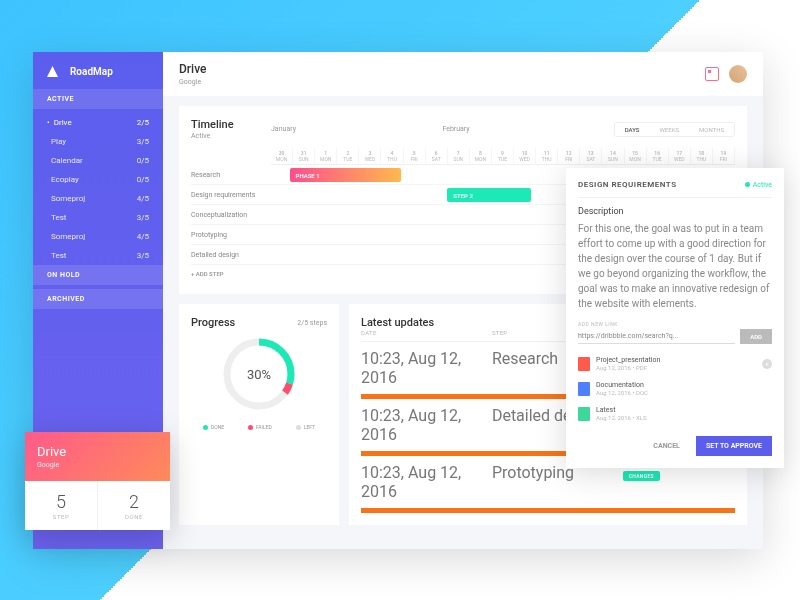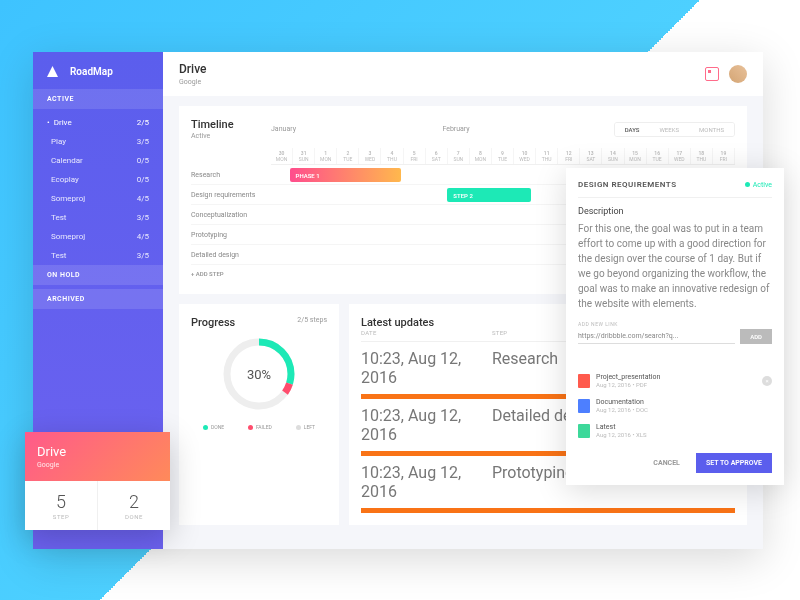--- a/index.html
+++ b/index.html
@@ -39,42 +39,42 @@
 .tl-label{height:20px;display:flex;align-items:center;border-bottom:1px solid #f5f5f5}
 .tl-chart{flex:1;position:relative}
 .tl-row{height:20px;border-bottom:1px solid #f5f5f5;position:relative}
 .bar{position:absolute;top:3px;height:14px;border-radius:2px;font-size:6px;color:#fff;display:flex;align-items:center;padding:0 6px;font-weight:600}
 .bar1{left:4%;width:24%;background:linear-gradient(90deg,#ff4d8d,#ffb84d)}
 .bar2{left:38%;width:18%;background:#1de9b6}
 .bar3{left:66%;width:16%;background:linear-gradient(90deg,#667eea,#5b8def)}
 .add-step{font-size:6px;color:#999;padding:5px 0;font-weight:600}
 .bottom-row{display:flex;gap:10px}
 .progress-panel{background:#fff;padding:12px;width:160px}
-.prg-head{display:flex;justify-content:space-between;align-items:flex-start;}
+.prg-head{display:flex;justify-content:space-between;align-items:center;}
 .donut{position:relative;width:80px;height:80px;margin:5px auto}
 .donut svg{transform:rotate(-90deg)}
 .donut-txt{position:absolute;top:50%;left:50%;transform:translate(-50%,-50%);font-size:13px;color:#555;font-weight:400}
 .legend{display:flex;justify-content:space-around;margin-top:10px;font-size:5px;color:#999}
 .legend span{display:flex;align-items:center;gap:3px}
 .dot{width:5px;height:5px;border-radius:50%}
 .dot.g{background:#1de9b6}.dot.r{background:#ff4d6d}.dot.gr{background:#ddd}
 .updates-panel{background:#fff;padding:12px;flex:1}
 .up-hdr{display:flex;color:#bbb;font-size:6px;padding-bottom:5px;border-bottom:1px solid #f0f0f0;letter-spacing:.3px}
 .up-row{display:flex;padding:7px 0;border-bottom:5px solid #f97316;align-items:flex-start;color:#777}
 .up-col1{width:35%}.up-col2{width:35%}.up-col3{width:30%}
 .badge{padding:2px 6px;border-radius:2px;font-size:5px;color:#fff;font-weight:600;letter-spacing:.3px}
 .badge.red{background:#ff4d6d}.badge.blue{background:#5b8def}.badge.green{background:#1de9b6}
 .detail-panel{position:absolute;right:16px;top:168px;width:218px;background:#fff;box-shadow:0 5px 30px rgba(0,0,0,.15);padding:12px;z-index:10}
 .dp-hdr{display:flex;justify-content:space-between;align-items:center;padding-bottom:8px;border-bottom:1px solid #f0f0f0;margin-bottom:8px}
 .dp-title{font-size:8px;font-weight:600;letter-spacing:.5px;color:#555}
 .dp-status{font-size:7px;color:#1de9b6;display:flex;align-items:center;gap:3px}
 .dp-section{font-size:9px;color:#444;margin-bottom:5px}
 .dp-desc{font-size:10px;color:#888;line-height:1.5;margin-bottom:10px}
 .dp-addlabel{font-size:5px;color:#bbb;letter-spacing:.5px;margin-bottom:2px}
-.dp-link-row{display:flex;gap:5px;margin-bottom:24px}
+.dp-link-row{display:flex;gap:5px;margin-bottom:7px}
 .dp-input{flex:1;border:none;border-bottom:1px solid #ddd;font-size:7px;padding:3px 0;color:#888}
 .dp-add-btn{background:#bbb;color:#fff;padding:4px 10px;font-size:6px;border:none;cursor:pointer;font-weight:600}
 .file-row{display:flex;align-items:center;gap:6px;padding:5px 0}
 .file-icon{width:12px;height:14px;border-radius:1px}
 .file-icon.red{background:#ff5a4d}.file-icon.blue{background:#4d7fff}.file-icon.green{background:#3dd89a}
 .file-info{flex:1}
 .file-name{font-size:7px;color:#555}
 .file-meta{font-size:6px;color:#bbb}
 .file-x{width:10px;height:10px;border-radius:50%;background:#ddd;font-size:6px;display:flex;align-items:center;justify-content:center;color:#fff;cursor:pointer}
 .dp-actions{display:flex;justify-content:flex-end;gap:6px;margin-top:10px}

